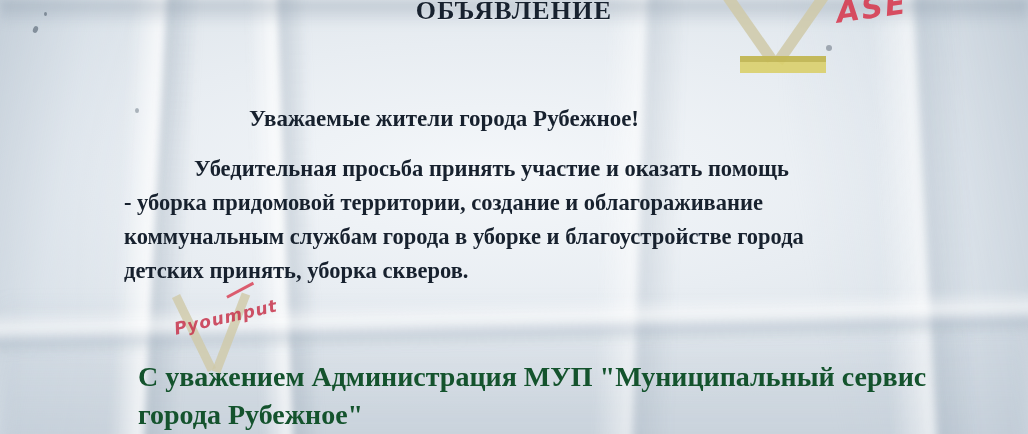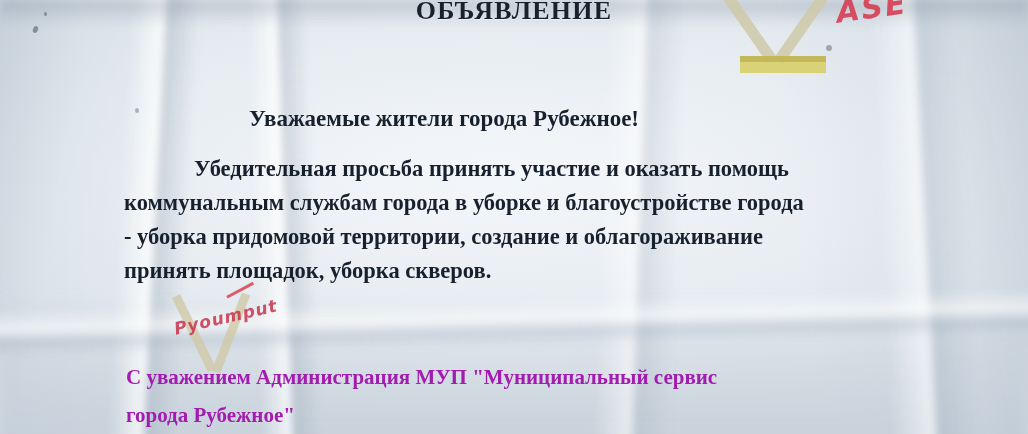--- a/index.html
+++ b/index.html
@@ -104,26 +104,26 @@
     font-size: 22.5px;
     line-height: 34px;
     text-align: justify;
     color: #17212e;
   }
   .body-block p { margin: 0; }
   .body-block .indent { text-indent: 70px; }
   .signature {
     position: absolute;
     top: 358px;
-    left: 126px;
+    left: 138px;
     width: 860px;
     font-weight: bold;
-    font-size: 21px;
+    font-size: 28px;
     line-height: 38px;
-    color: #a21caf;
+    color: #14532d;
   }
   .signature p { margin: 0; }
 
   
   .marker {
     position: absolute;
     pointer-events: none;
   }
   .ink-red {
     position: absolute;
@@ -190,23 +190,23 @@
   <span class="speck speck-d"></span>
 
   <div class="text-layer">
 
     <div class="doc-title">ОБЪЯВЛЕНИЕ</div>
 
     <div class="salutation">Уважаемые жители города Рубежное!</div>
 
     <div class="body-block">
       <p class="indent">Убедительная просьба принять участие и оказать помощь</p>
+      <p>- уборка придомовой территории, создание и облагораживание</p>
       <p>коммунальным службам города в уборке и благоустройстве города</p>
-      <p>- уборка придомовой территории, создание и облагораживание</p>
-      <p>принять площадок, уборка скверов.</p>
+      <p>детских принять, уборка скверов.</p>
     </div>
 
     <div class="signature">
       <p>С уважением Администрация МУП "Муниципальный сервис</p>
       <p>города Рубежное"</p>
     </div>
   </div>
 
   <svg class="marker" style="left:706px; top:-14px; width:150px; height:110px;" viewBox="0 0 150 110">
     <path d="M10,-6 L66,74" stroke="#cfc9a8" stroke-width="11" fill="none" opacity="0.85"></path>

